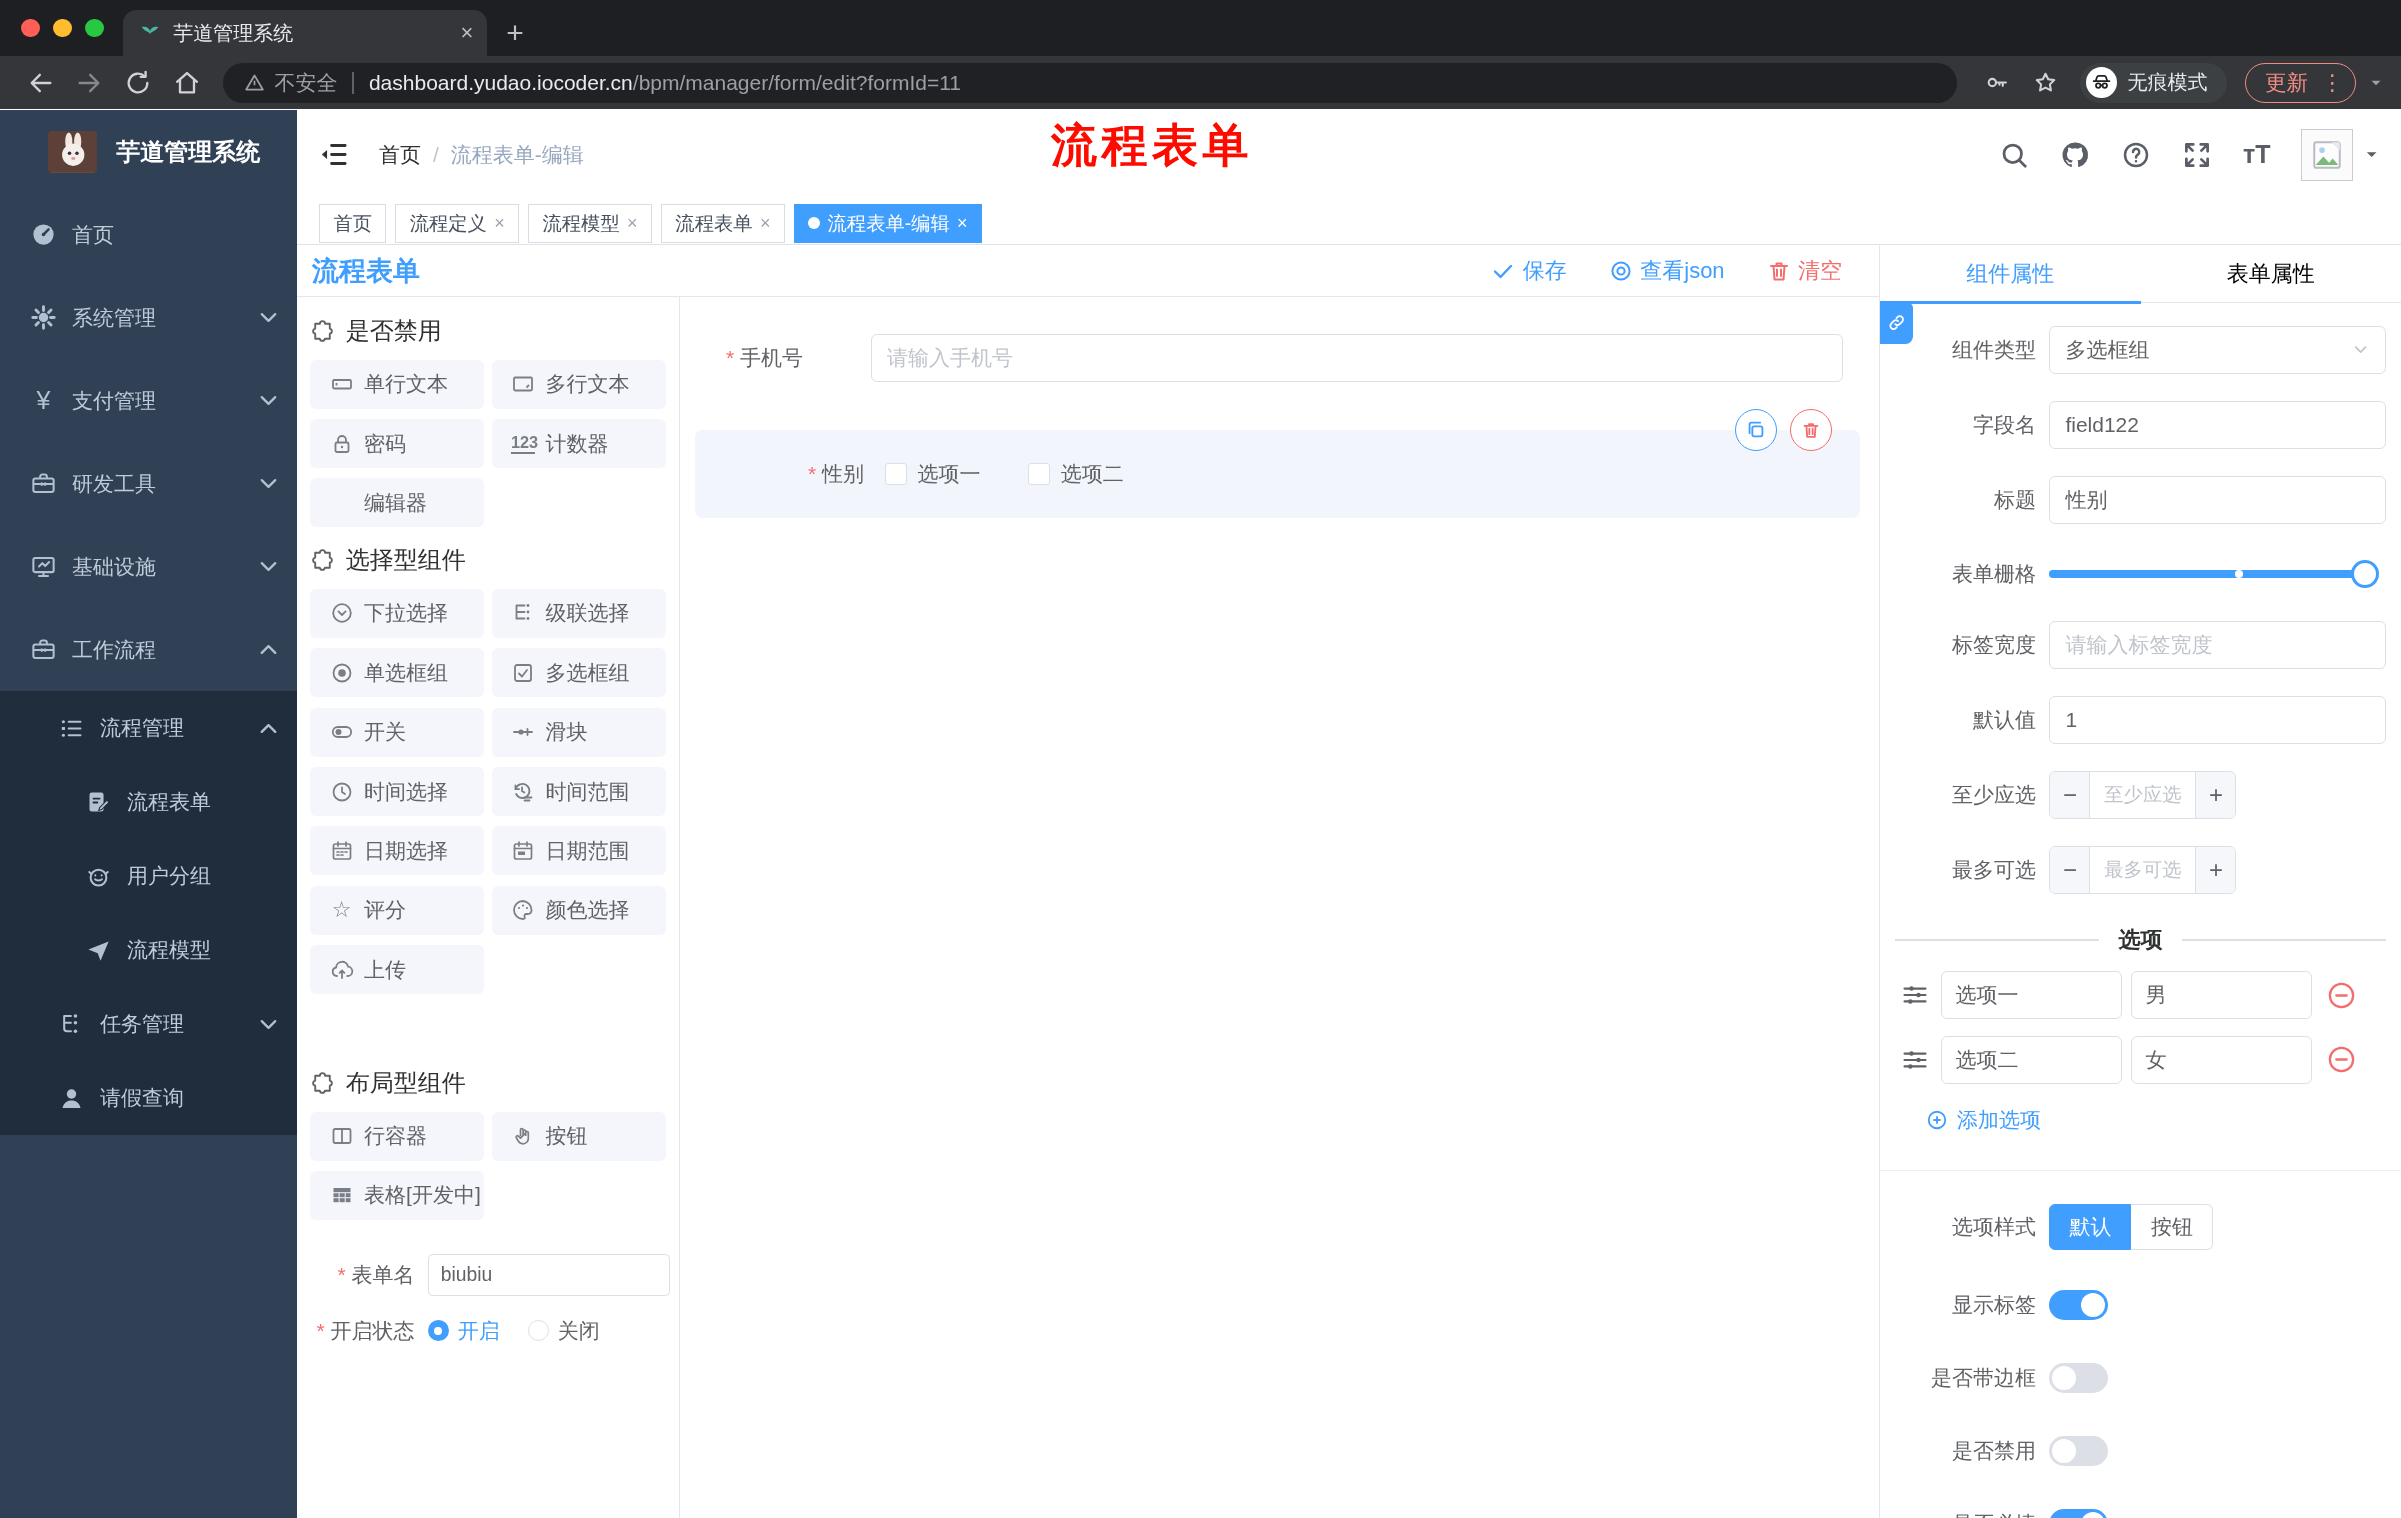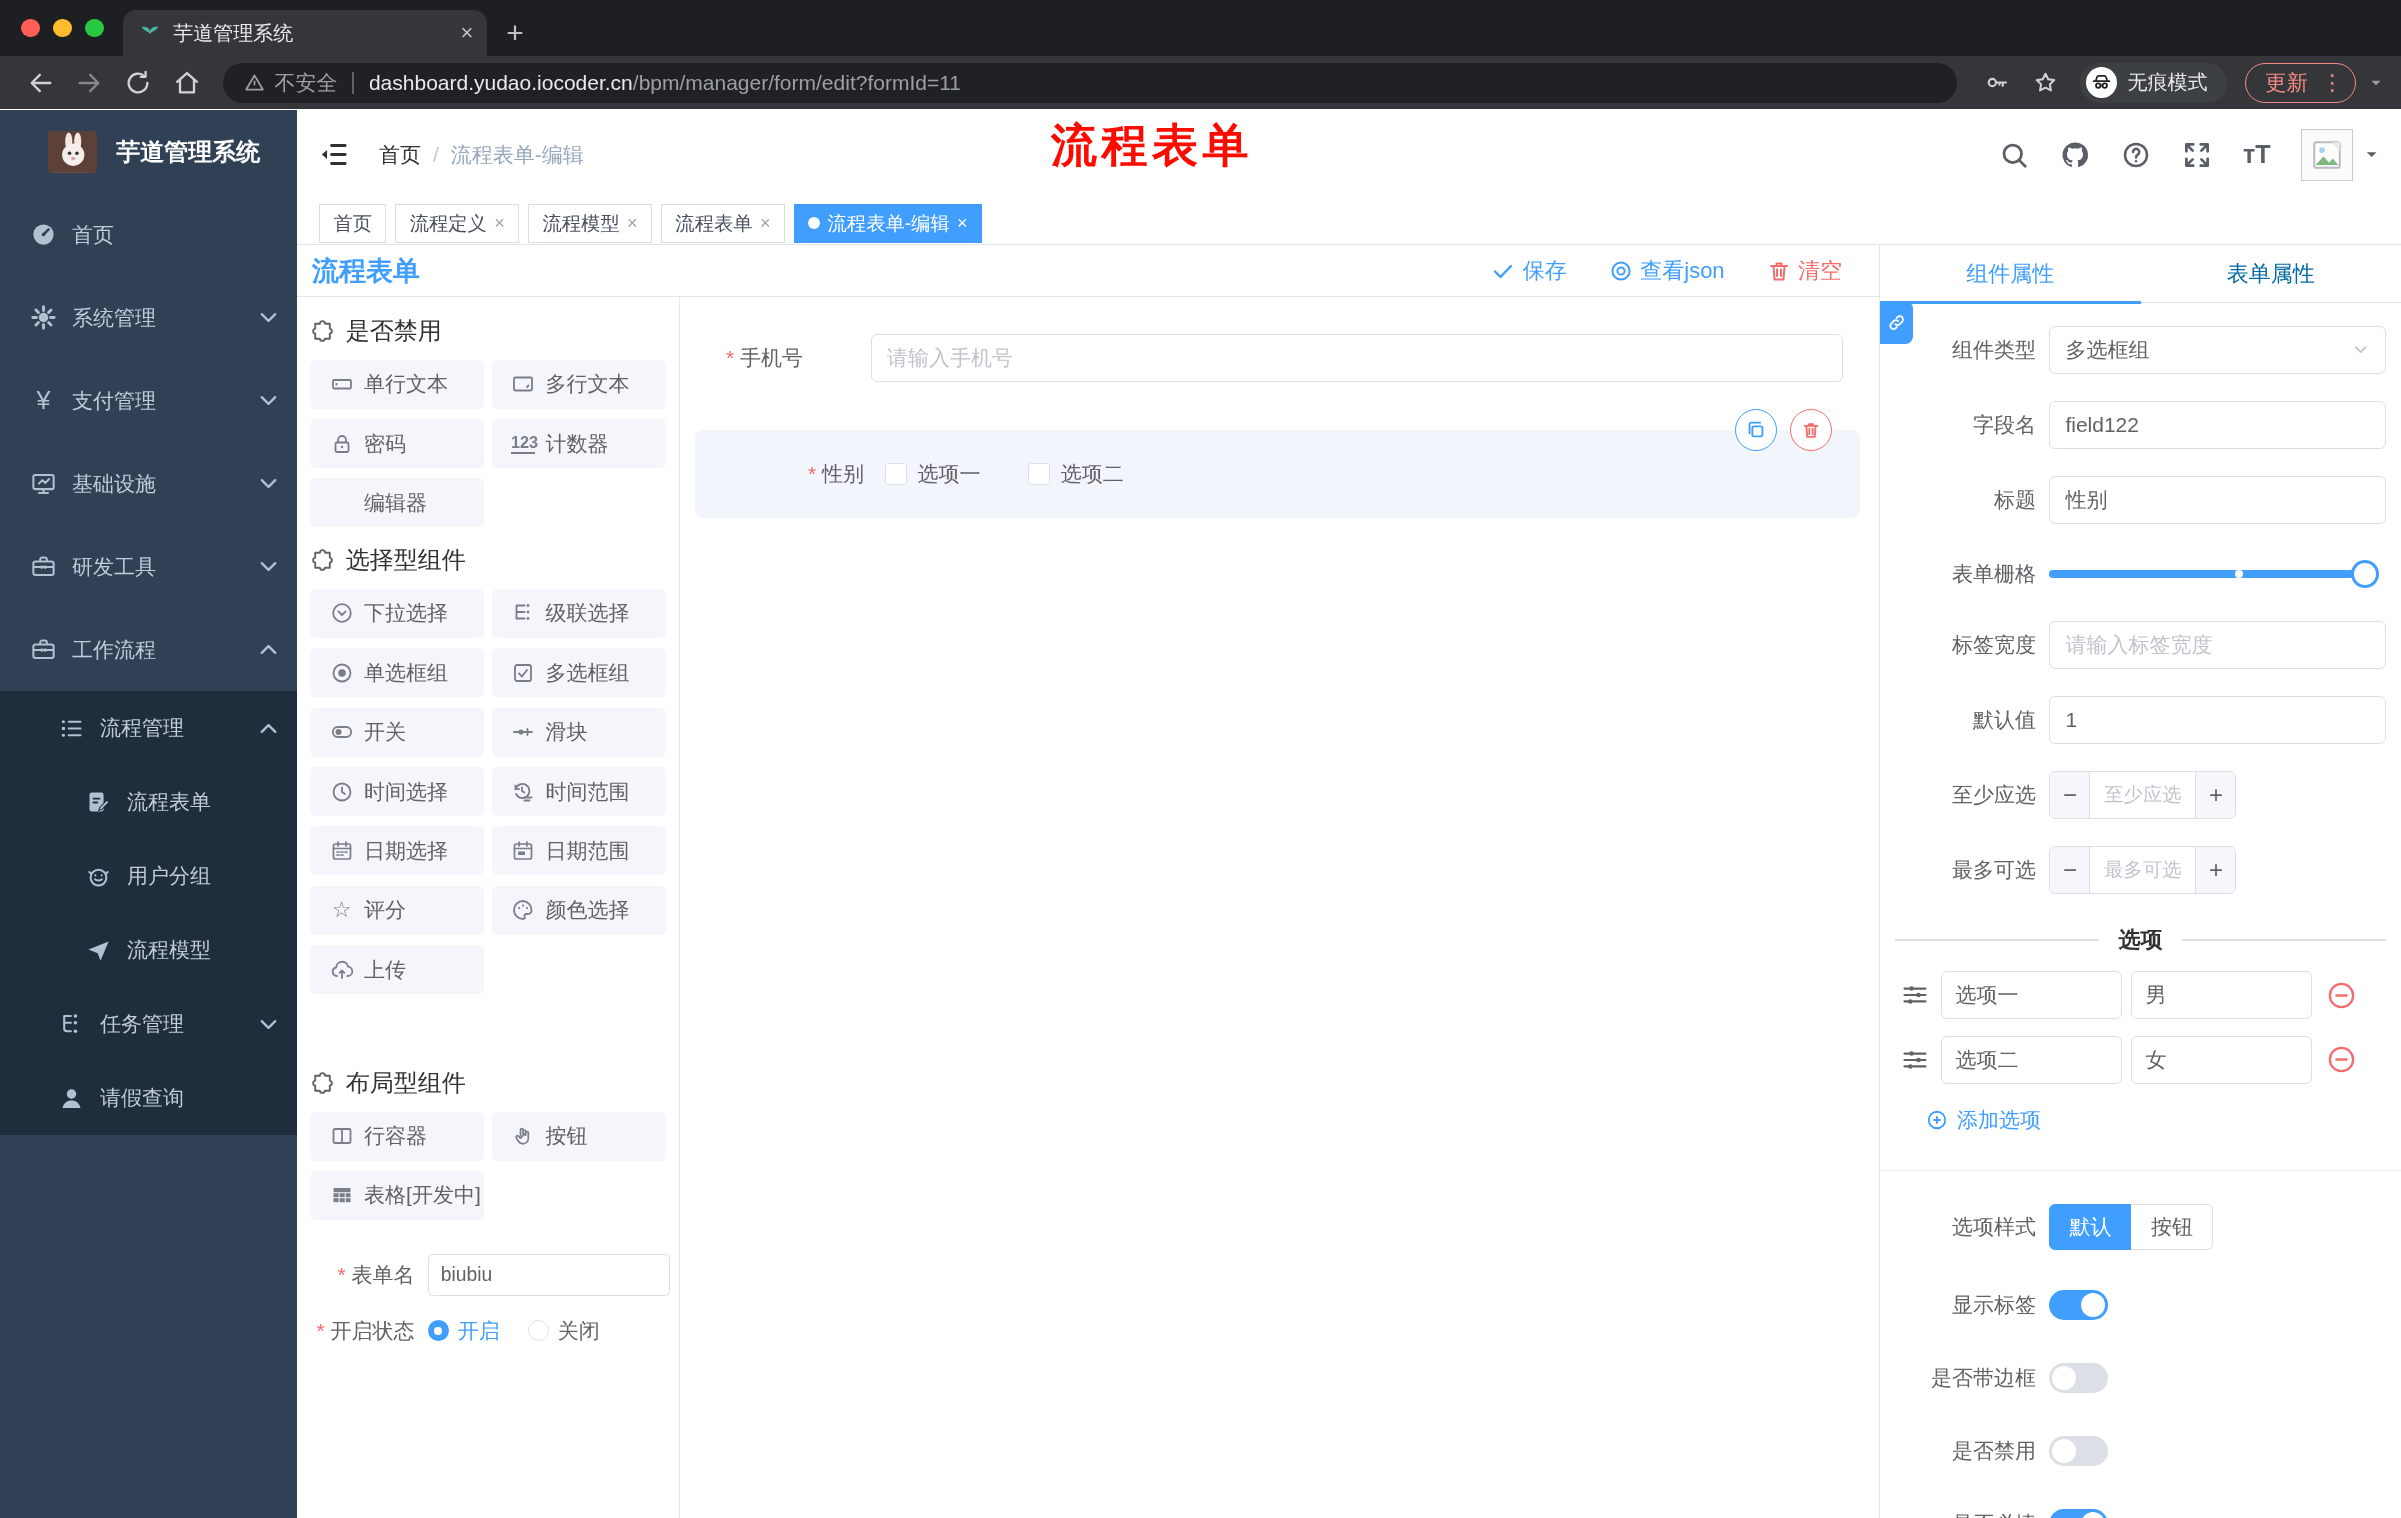--- a/index.html
+++ b/index.html
@@ -144,21 +144,21 @@
   .float-btn { position:absolute; top:-21px; width:42px; height:42px; border-radius:50%; background:#fff;
     display:flex; align-items:center; justify-content:center; }
   .float-btn .ic { width:22px; height:22px; }
   #copy-btn { right:83px; border:1.5px solid #409eff; color:#409eff; }
   #del-btn { right:28px; border:1.5px solid #f56c6c; color:#f56c6c; }
 
   
   #ppanel { flex:1; background:#fff; position:relative; overflow:hidden; }
   #ptabs { height:58px; display:flex; border-bottom:1.5px solid #e4e7ed; }
   .ptab { width:50%; display:flex; align-items:center; justify-content:center; font-size:22px;
-    color:#0369a1; position:relative; cursor:pointer; }
+    color:#000000; position:relative; cursor:pointer; }
   .ptab.active { color:#409eff; }
   .ptab.active::after { content:""; position:absolute; left:0; right:0; bottom:-1.5px; height:3px; background:#409eff; }
   #link-handle { position:absolute; left:0; top:56px; width:33px; height:43px; background:#409eff;
     border-radius:0 7.4px 7.4px 0; display:flex; align-items:center; justify-content:center; z-index:3; }
   #link-handle .ic { width:19.3px; height:19.3px; color:#fff; }
   .prow { display:flex; align-items:center; margin:27px 15px 0 15px; }
   .prow.tight { margin-top:23px; }
   .prow.loose { margin-top:33px; }
   .plabel { width:141px; text-align:right; margin-right:13.4px; font-size:21px; color:#606266; flex:0 0 auto; }
   .pselect { flex:1; height:48px; border:1.5px solid #dcdfe6; border-radius:6px; display:flex; align-items:center;
@@ -336,40 +336,40 @@
           <span class="yen-ic">¥</span>
           <span>支付管理</span>
           <span class="ic chev">
             <svg viewBox="0 0 24 24" fill="none" stroke="currentColor" stroke-width="2" stroke-linecap="round" stroke-linejoin="round">
               <path d="M6 9l6 6 6-6"></path>
             </svg>
           </span>
         </div>
         <div class="side-item lv1">
           <span class="ic ">
+            <svg viewBox="0 0 24 24" fill="none" stroke="currentColor" stroke-width="1.8" stroke-linejoin="round">
+              <rect x="3" y="7.5" width="18" height="12" rx="1.8"></rect>
+              <path d="M9 7.5V6a2 2 0 012-2h2a2 2 0 012 2v1.5M3 12.5h18M10.5 11v3M13.5 11v3"></path>
+            </svg>
+          </span>
+          <span>研发工具</span>
+          <span class="ic chev">
+            <svg viewBox="0 0 24 24" fill="none" stroke="currentColor" stroke-width="2" stroke-linecap="round" stroke-linejoin="round">
+              <path d="M6 9l6 6 6-6"></path>
+            </svg>
+          </span>
+        </div>
+        <div class="side-item lv1">
+          <span class="ic ">
             <svg viewBox="0 0 24 24" fill="none" stroke="currentColor" stroke-width="1.8" stroke-linecap="round" stroke-linejoin="round">
               <rect x="3" y="4.5" width="18" height="12.5" rx="1.5"></rect>
               <path d="M12 17v3.5M8 20.5h8M8 12l3-3 2.5 2.5L17 8"></path>
             </svg>
           </span>
           <span>基础设施</span>
-          <span class="ic chev">
-            <svg viewBox="0 0 24 24" fill="none" stroke="currentColor" stroke-width="2" stroke-linecap="round" stroke-linejoin="round">
-              <path d="M6 9l6 6 6-6"></path>
-            </svg>
-          </span>
-        </div>
-        <div class="side-item lv1">
-          <span class="ic ">
-            <svg viewBox="0 0 24 24" fill="none" stroke="currentColor" stroke-width="1.8" stroke-linejoin="round">
-              <rect x="3" y="7.5" width="18" height="12" rx="1.8"></rect>
-              <path d="M9 7.5V6a2 2 0 012-2h2a2 2 0 012 2v1.5M3 12.5h18M10.5 11v3M13.5 11v3"></path>
-            </svg>
-          </span>
-          <span>研发工具</span>
           <span class="ic chev">
             <svg viewBox="0 0 24 24" fill="none" stroke="currentColor" stroke-width="2" stroke-linecap="round" stroke-linejoin="round">
               <path d="M6 9l6 6 6-6"></path>
             </svg>
           </span>
         </div>
         <div class="side-item lv1">
           <span class="ic ">
             <svg viewBox="0 0 24 24" fill="none" stroke="currentColor" stroke-width="1.8" stroke-linejoin="round">
               <rect x="3" y="7.5" width="18" height="12" rx="1.8"></rect>

